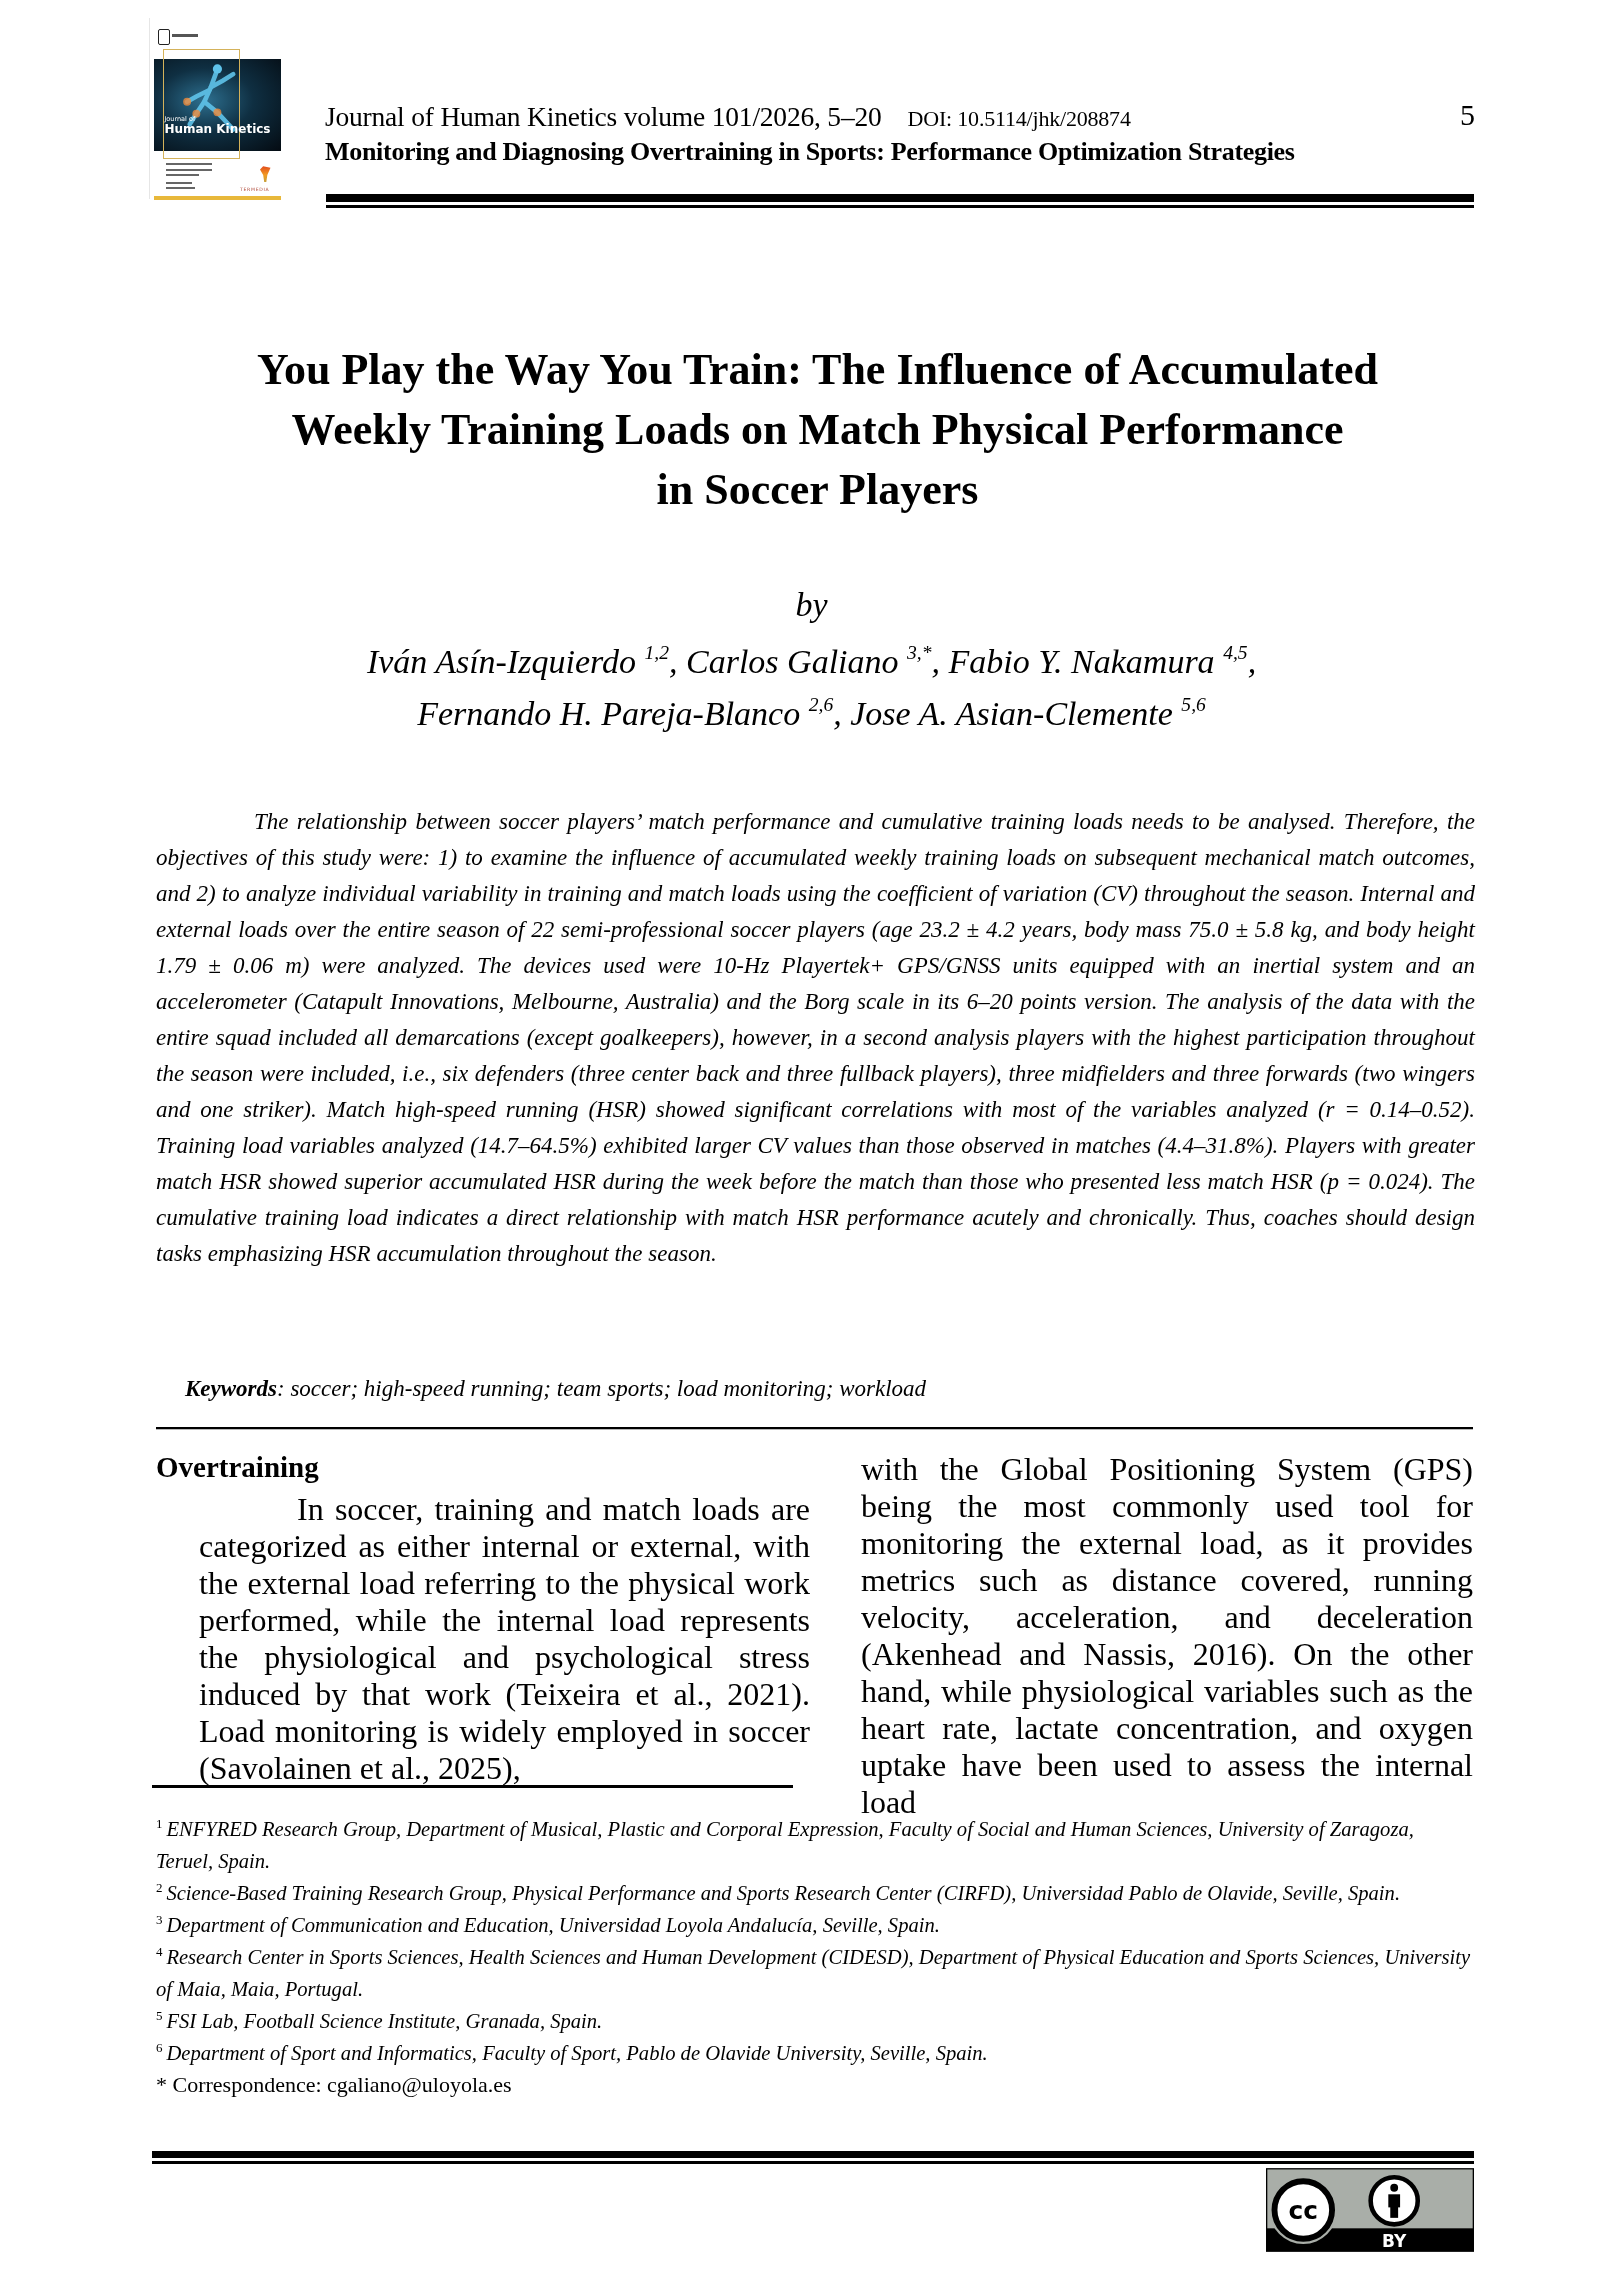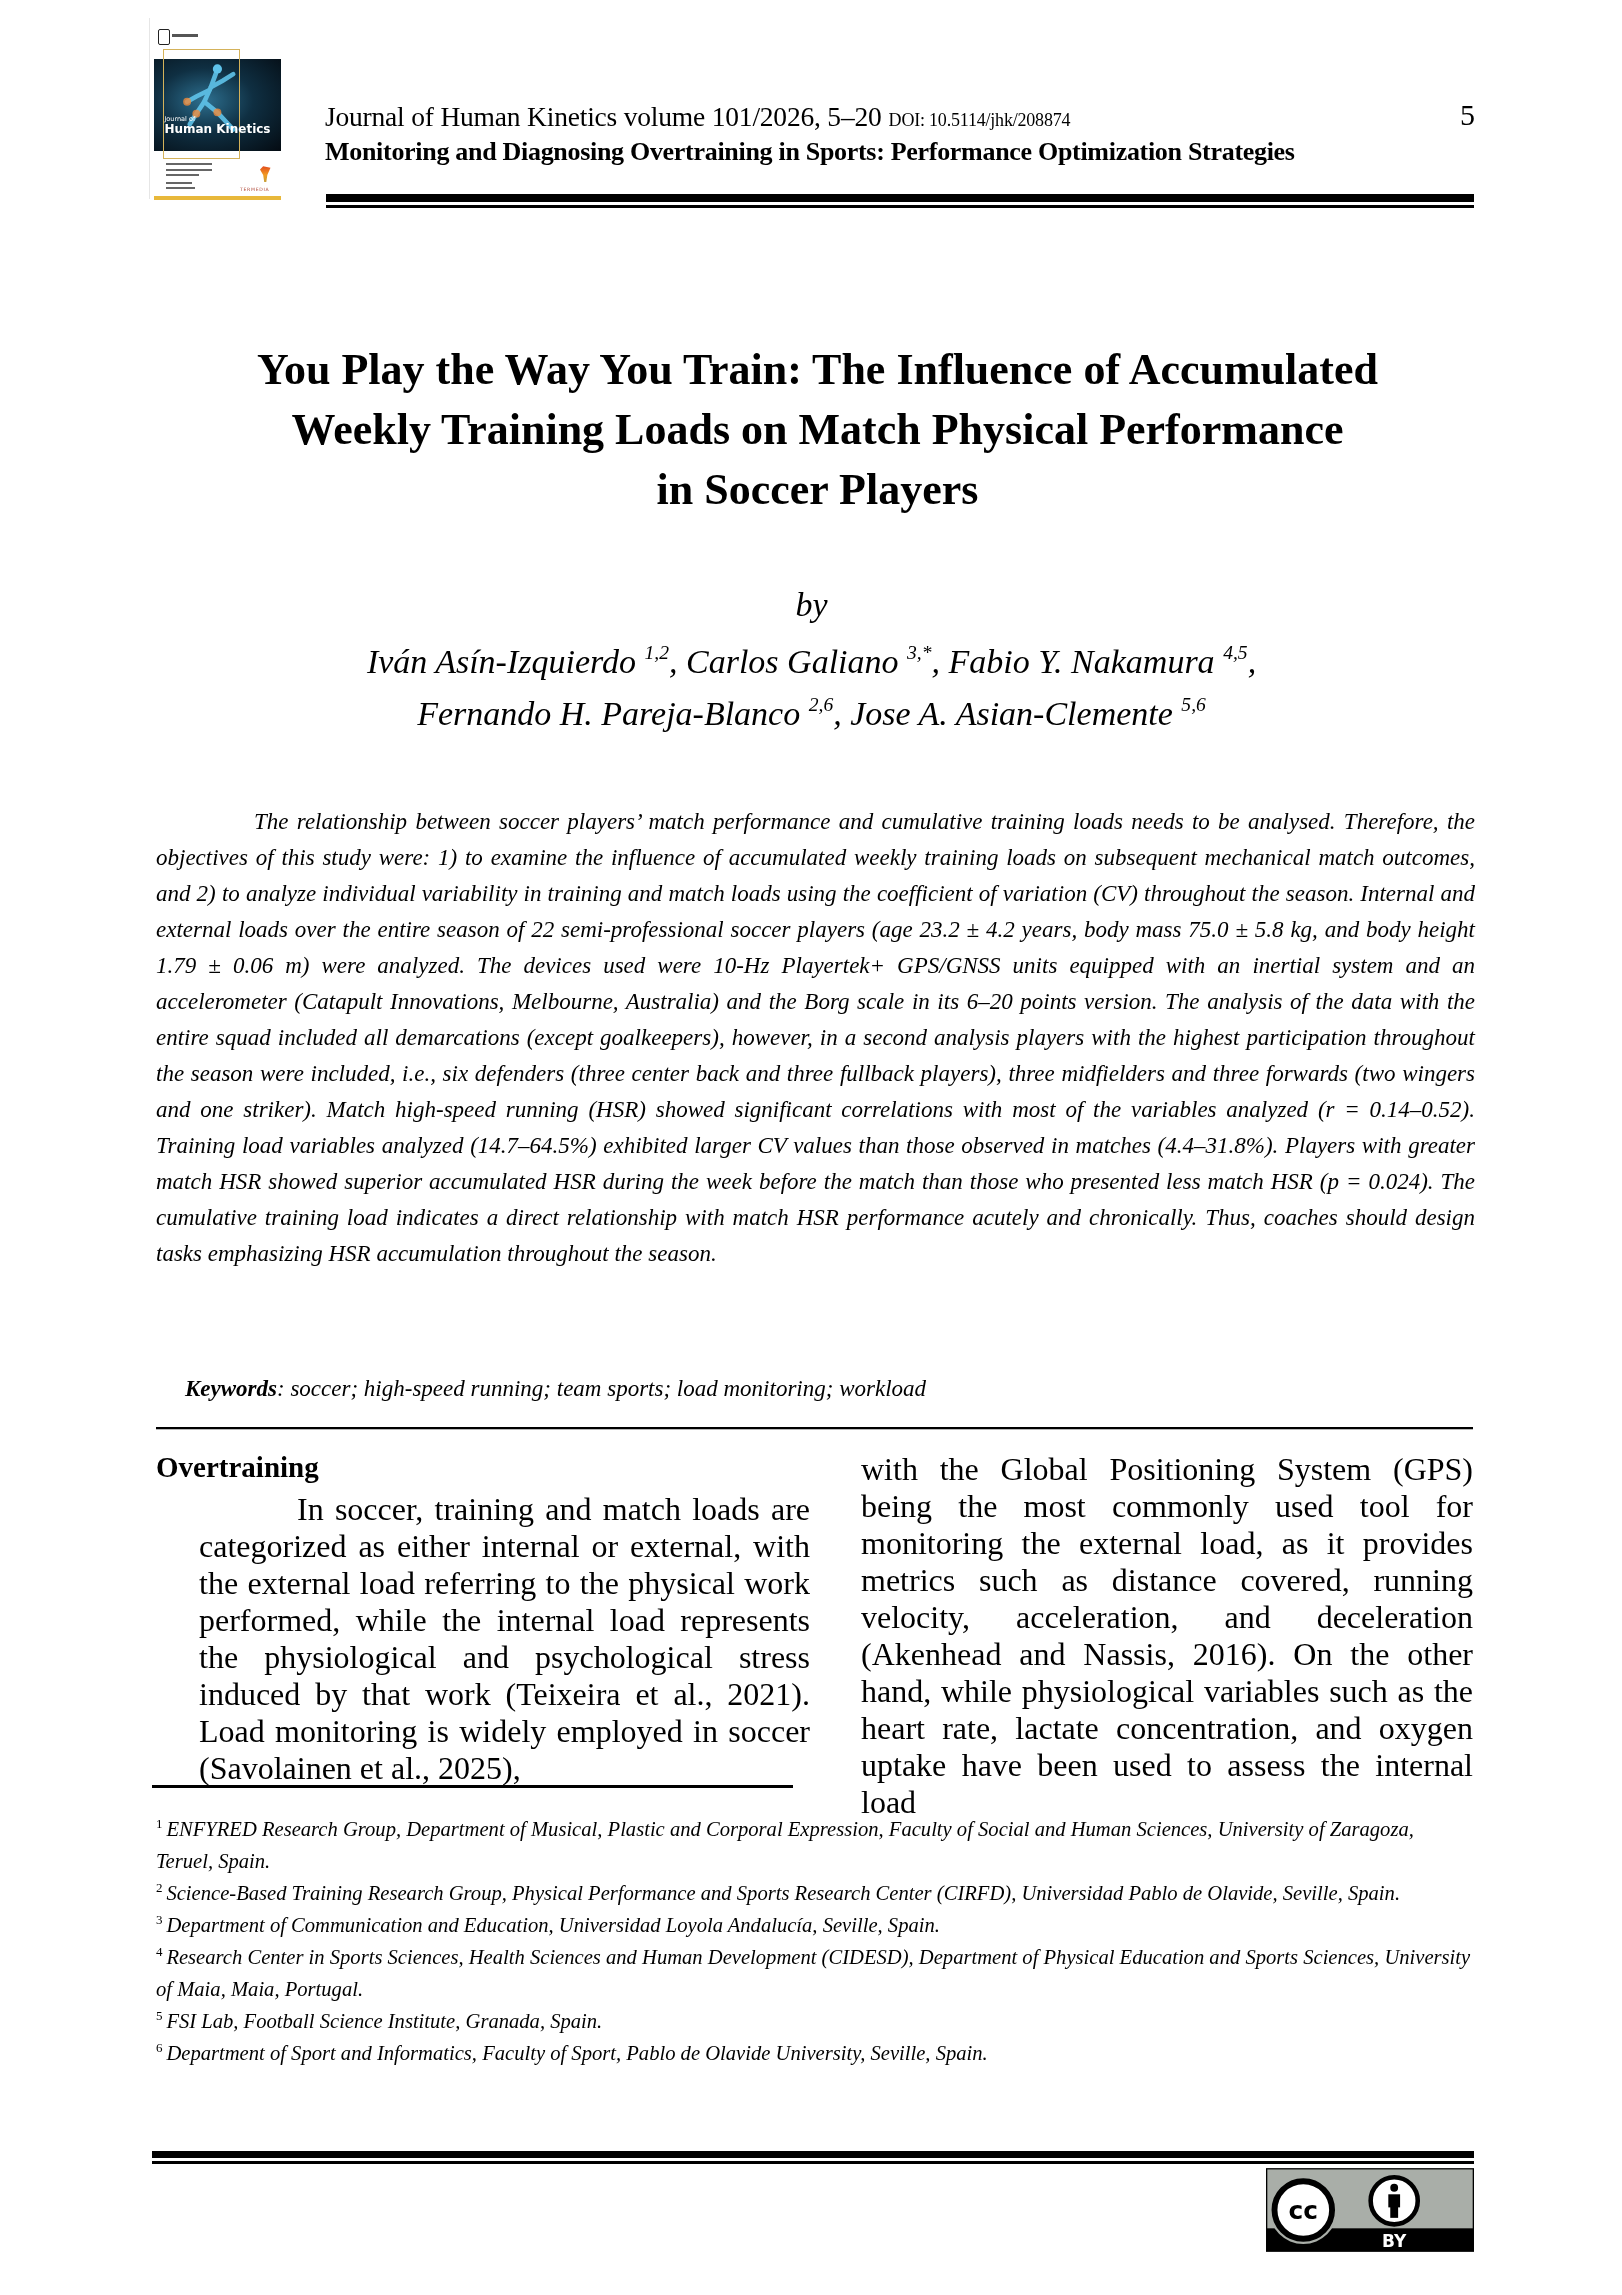--- a/index.html
+++ b/index.html
@@ -19,21 +19,21 @@
     .cover .cover-title .l1 { font-size: 6.5px; }
     .cover .cover-title .l2 { font-size: 12px; font-weight: bold; }
     .cover .tinytext { position: absolute; left: 15.7px; width: 46px; height: 2px; background: #666; }
     .cover .torch { position: absolute; left: 110px; top: 148px; width: 10.5px; height: 15.7px;
                     background: linear-gradient(180deg, #e24a1c 0%, #f29a22 55%, #c6a13a 100%); clip-path: polygon(30% 0, 100% 10%, 70% 55%, 60% 100%, 40% 100%, 30% 55%, 0 20%); }
     .cover .termedia { position: absolute; left: 90px; top: 169px; font-size: 4.6px; letter-spacing: 0.7px; color: #b04a3a; font-family: "DejaVu Sans", sans-serif; }
     .cover .goldbar { position: absolute; left: 3.9px; top: 178px; width: 127px; height: 3.3px; background: #e8b83a; }
 
     
     .rh-line1 { position: absolute; left: 325px; top: 101px; font-size: 27.5px; letter-spacing: -0.2px; white-space: nowrap; }
-    .rh-line1 .doi { margin-left: 7px; font-size: 18px; }
+    .rh-line1 .doi { margin-left: 26px; font-size: 22px; }
     .rh-pagenum { position: absolute; right: 148px; top: 98px; font-size: 30px; }
     .rh-line2 { position: absolute; left: 325px; top: 137px; font-size: 26px; font-weight: bold; white-space: nowrap; letter-spacing: -0.3px; }
     .rule-thick { position: absolute; left: 326px; width: 1148px; background: #000; }
 
     
     .title { position: absolute; left: 163px; width: 1309px; top: 340px; text-align: center;
              font-size: 44px; font-weight: bold; line-height: 60px; }
     .by { position: absolute; left: 157px; width: 1309px; top: 586px; text-align: center; font-style: italic; font-size: 34px; }
     .authors { position: absolute; left: 157px; width: 1309px; top: 636px; text-align: center;
                font-style: italic; font-size: 34px; line-height: 52px; }
@@ -136,20 +136,21 @@
 <div class="col col-right">with the Global Positioning System (GPS) being the most commonly used tool for monitoring the external load, as it provides metrics such as distance covered, running velocity, acceleration, and deceleration (Akenhead and Nassis, 2016). On the other hand, while physiological variables such as the heart rate, lactate concentration, and oxygen uptake have been used to assess the internal load</div>
 
 <div class="fn-rule"></div>
 <div class="footnotes">
   <div class="fn"><sup>1</sup><span>ENFYRED Research Group, Department of Musical, Plastic and Corporal Expression, Faculty of Social and Human Sciences, University of Zaragoza, Teruel, Spain.</span></div>
   <div class="fn"><sup>2</sup><span>Science-Based Training Research Group, Physical Performance and Sports Research Center (CIRFD), Universidad Pablo de Olavide, Seville, Spain.</span></div>
   <div class="fn"><sup>3</sup><span>Department of Communication and Education, Universidad Loyola Andalucía, Seville, Spain.</span></div>
   <div class="fn"><sup>4</sup><span>Research Center in Sports Sciences, Health Sciences and Human Development (CIDESD), Department of Physical Education and Sports Sciences, University of Maia, Maia, Portugal.</span></div>
   <div class="fn"><sup>5</sup><span>FSI Lab, Football Science Institute, Granada, Spain.</span></div>
   <div class="fn"><sup>6</sup><span>Department of Sport and Informatics, Faculty of Sport, Pablo de Olavide University, Seville, Spain.</span></div>
+  <div class="fn-corr">* Correspondence: cgaliano@uloyola.es</div>
 </div>
 
 <div class="bottom-rule" style="top:2151px;height:7.2px"></div>
 <div class="bottom-rule" style="top:2161px;height:2.6px"></div>
 
 <svg class="ccby" style="left:1266px;width:208px" viewBox="0 0 318 128">
   <rect x="0" y="0" width="318" height="128" fill="#000"></rect>
   <rect x="2" y="2" width="314" height="90" fill="#a9aea8"></rect>
   <circle cx="57" cy="64" r="52" fill="#a9aea8"></circle>
   <circle cx="57" cy="64" r="44" fill="#fff" stroke="#000" stroke-width="9"></circle>

